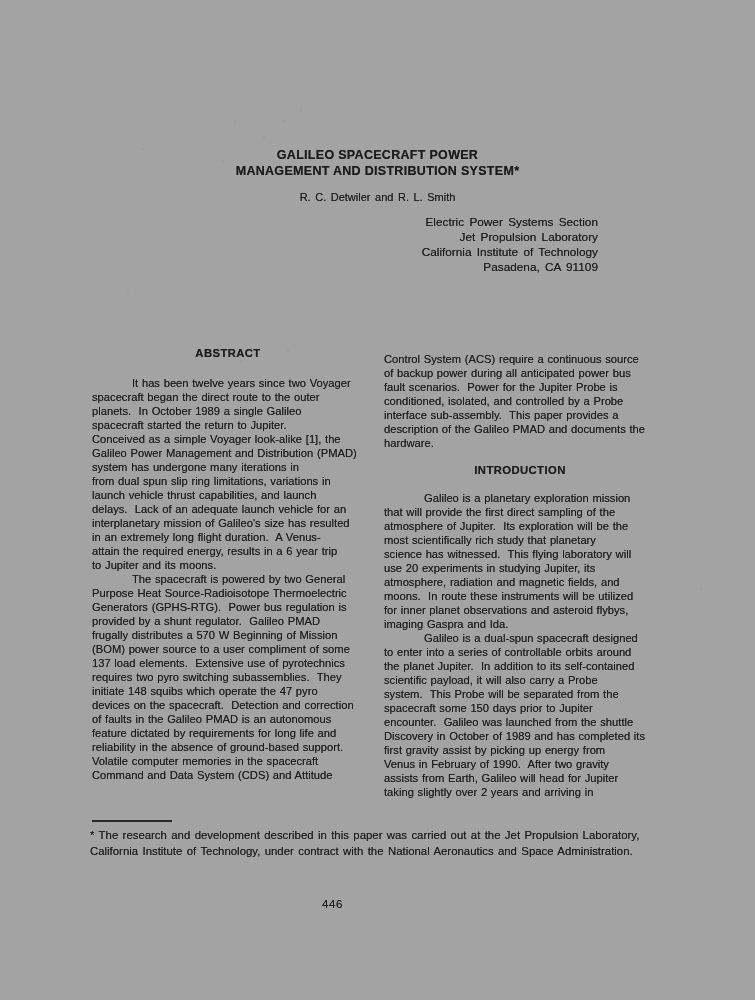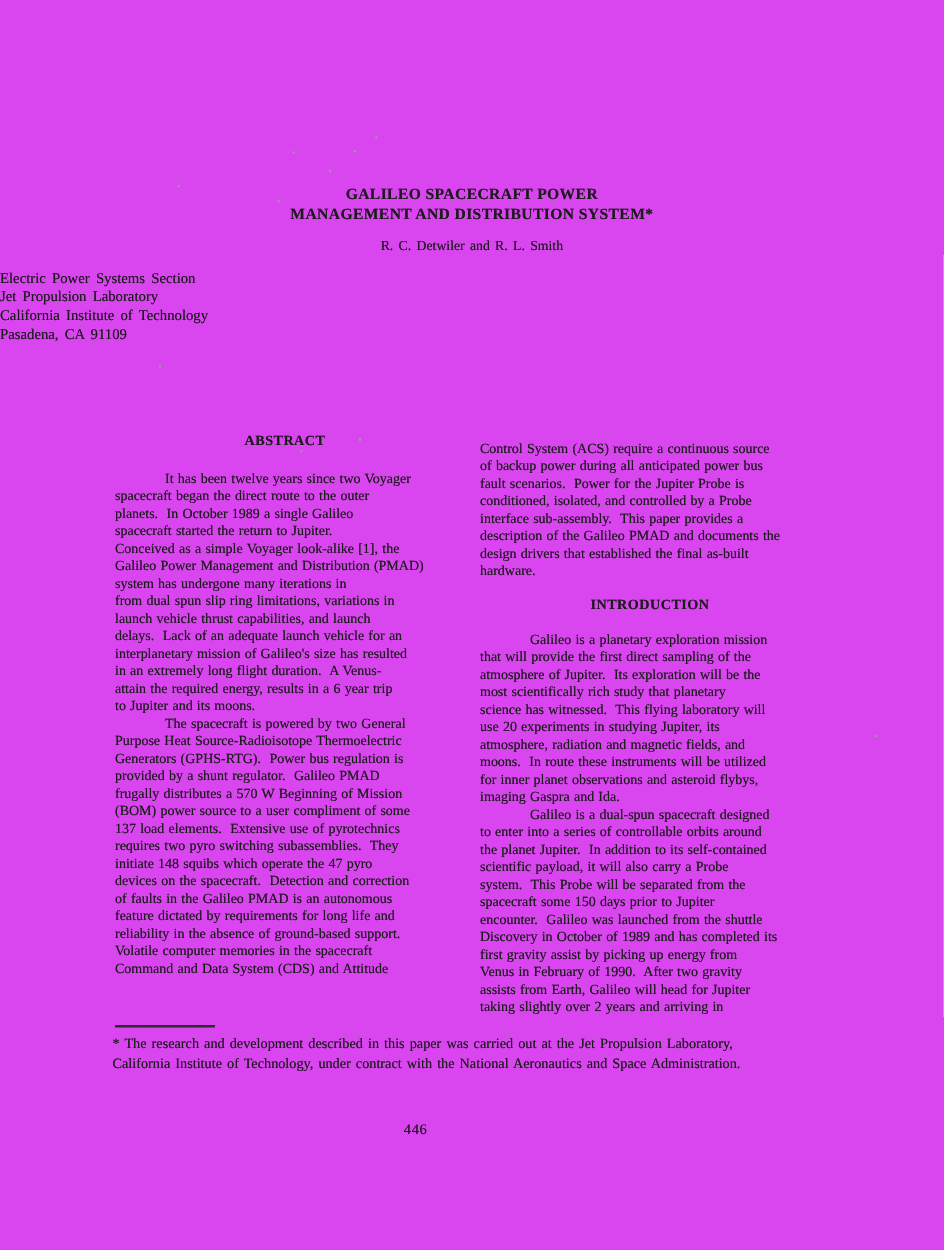--- a/index.html
+++ b/index.html
@@ -1,23 +1,23 @@
 <!DOCTYPE html>
 <html><head>
 <meta charset="utf-8">
 <style>
   html, body { margin: 0; padding: 0; background: #e8e8e8; }
   .page {
     position: relative;
     width: 755px;
     height: 1000px;
     margin: 0 auto;
-    background: #d946ef;
+    background: #a3a3a3;
     overflow: hidden;
-    font-family: Liberation Serif, serif;
+    font-family: Liberation Sans, sans-serif;
     color: #1c1c1c;
     text-shadow: 0 0 0.45px rgba(20,20,20,0.65);
   }
   .line { white-space: pre; }
 
   
   .title-block {
     position: absolute;
     left: 0; top: 147;
     top: 147px;
@@ -36,21 +36,21 @@
     left: 0; top: 191px;
     width: 755px;
     text-align: center;
     font-size: 11px;
     word-spacing: 1.5px;
   }
   .affiliation {
     position: absolute;
     left: 0; top: 215px;
     width: 598px;
-    text-align: left;
+    text-align: right;
   }
   .affil-line {
     font-size: 11.8px;
     line-height: 15px;
     word-spacing: 2px;
     white-space: pre;
   }
 
   
   .col {
@@ -180,21 +180,20 @@
   </section>
 
   <section class="col col-right">
     <div class="para">
         <div class="line">Control System (ACS) require a continuous source</div>
         <div class="line">of backup power during all anticipated power bus</div>
         <div class="line">fault scenarios.  Power for the Jupiter Probe is</div>
         <div class="line">conditioned, isolated, and controlled by a Probe</div>
         <div class="line">interface sub-assembly.  This paper provides a</div>
         <div class="line">description of the Galileo PMAD and documents the</div>
-        <div class="line">design drivers that established the final as-built</div>
         <div class="line">hardware.</div>
       </div>
     <h2 class="heading intro">INTRODUCTION</h2>
     <div class="para indent">
         <div class="line">Galileo is a planetary exploration mission</div>
         <div class="line">that will provide the first direct sampling of the</div>
         <div class="line">atmosphere of Jupiter.  Its exploration will be the</div>
         <div class="line">most scientifically rich study that planetary</div>
         <div class="line">science has witnessed.  This flying laboratory will</div>
         <div class="line">use 20 experiments in studying Jupiter, its</div>

